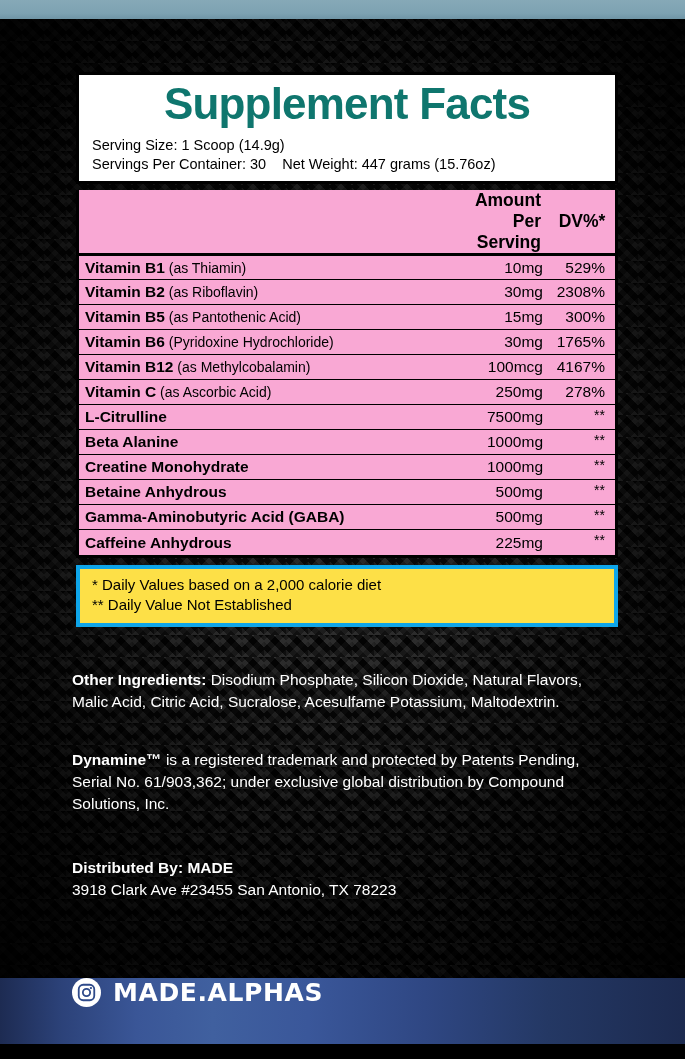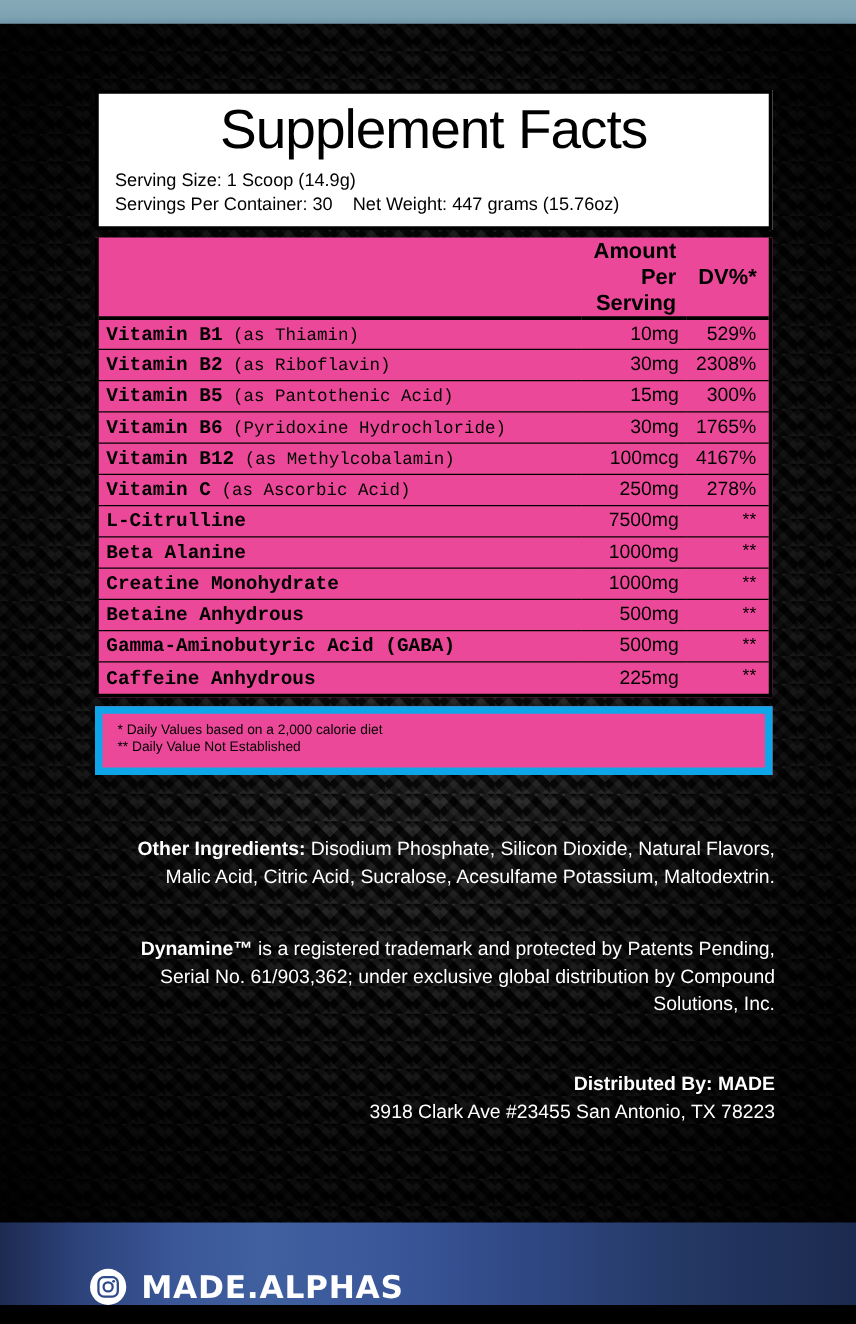--- a/index.html
+++ b/index.html
@@ -66,39 +66,39 @@
   }
 
   .sf-box-top {
     background: #fff;
     border: 3px solid #000;
     padding: 6px 10px 7px 10px;
   }
 
   .sf-title {
     font-size: 44px;
-    font-weight: normal;
+    font-weight: bold;
     text-align: center;
     letter-spacing: -0.8px;
     line-height: 1.04;
-    color: #000000;
+    color: #0f766e;
     margin-bottom: 9px;
   }
 
   .sf-serving {
     font-size: 14.5px;
     color: #000;
     line-height: 1.33;
     padding-left: 3px;
   }
   .sf-serving div { white-space: pre; }
 
   
   .sf-table-box {
-    background: #ec4899;
+    background: #f9a8d4;
     border-left: 3px solid #000;
     border-right: 3px solid #000;
     border-bottom: 3px solid #000;
     border-top: 0;
     margin-top: 6px;
   }
   .sf-table {
     width: 100%;
     border-collapse: collapse;
     table-layout: fixed;
@@ -123,71 +123,69 @@
   }
   .hdr-amt { text-align: right; padding-right: 8px !important; }
   .hdr-dv  { text-align: center; }
 
   .ing-row td { height: 25px; }
   .ing-name {
     font-size: 15.5px; color: #000;
     padding-left: 6px !important;
     white-space: nowrap;
     overflow: hidden;
-    font-family: Liberation Mono, monospace;
   }
   .ing-name b { font-weight: bold; }
   .ing-name .paren { font-weight: normal; font-size: 14px; }
   .ing-amt {
     font-size: 15.5px; color: #000;
     text-align: right; padding-right: 6px !important;
   }
   .ing-dv {
     font-size: 15.5px; color: #000;
     text-align: right; padding-right: 10px !important;
   }
   .ing-dv.stars { font-size: 14px; vertical-align: top; padding-top: 2px !important; }
 
   
   .sf-foot {
-    background: #ec4899;
-    border: 6px solid #0ea5e9;
+    background: #fde047;
+    border: 4px solid #0ea5e9;
     margin-top: 7px;
     padding: 6px 10px 8px 12px;
-    font-size: 11px;
+    font-size: 15px;
     color: #000;
     line-height: 1.33;
   }
 
   
   .body-text {
     position: absolute;
     left: 72px;
     width: 548px;
     color: #fff;
     font-size: 15.5px;
     line-height: 1.42;
-    text-align: right;
   }
   .body-text b { font-weight: bold; }
   #other-ing  { top: 650px; }
   #trademark  { top: 730px; }
   #distrib    { top: 838px; }
   #distrib .addr { font-size: 15.5px; }
 
   
   #footer {
     position: absolute; left: 0; top: 978px;
     width: 685px; height: 66px;
     background:
       linear-gradient(90deg,
         #1d2b52 0%, #2c4279 9%, #3a5697 20%, #40609f 31%,
         #3a579a 45%, #2f4783 62%, #243864 80%, #1c2a4f 100%);
     z-index: 6;
-    display: flex; align-items: flex-end;
+    display: flex; align-items: flex-start;
   }
   #ig-icon {
     margin-left: 72px;
     width: 29px; height: 29px;
     background: #fff;
     border-radius: 50%;
     display: flex; align-items: center; justify-content: center;
     flex: none;
   }
   #ig-icon svg { display: block; }

